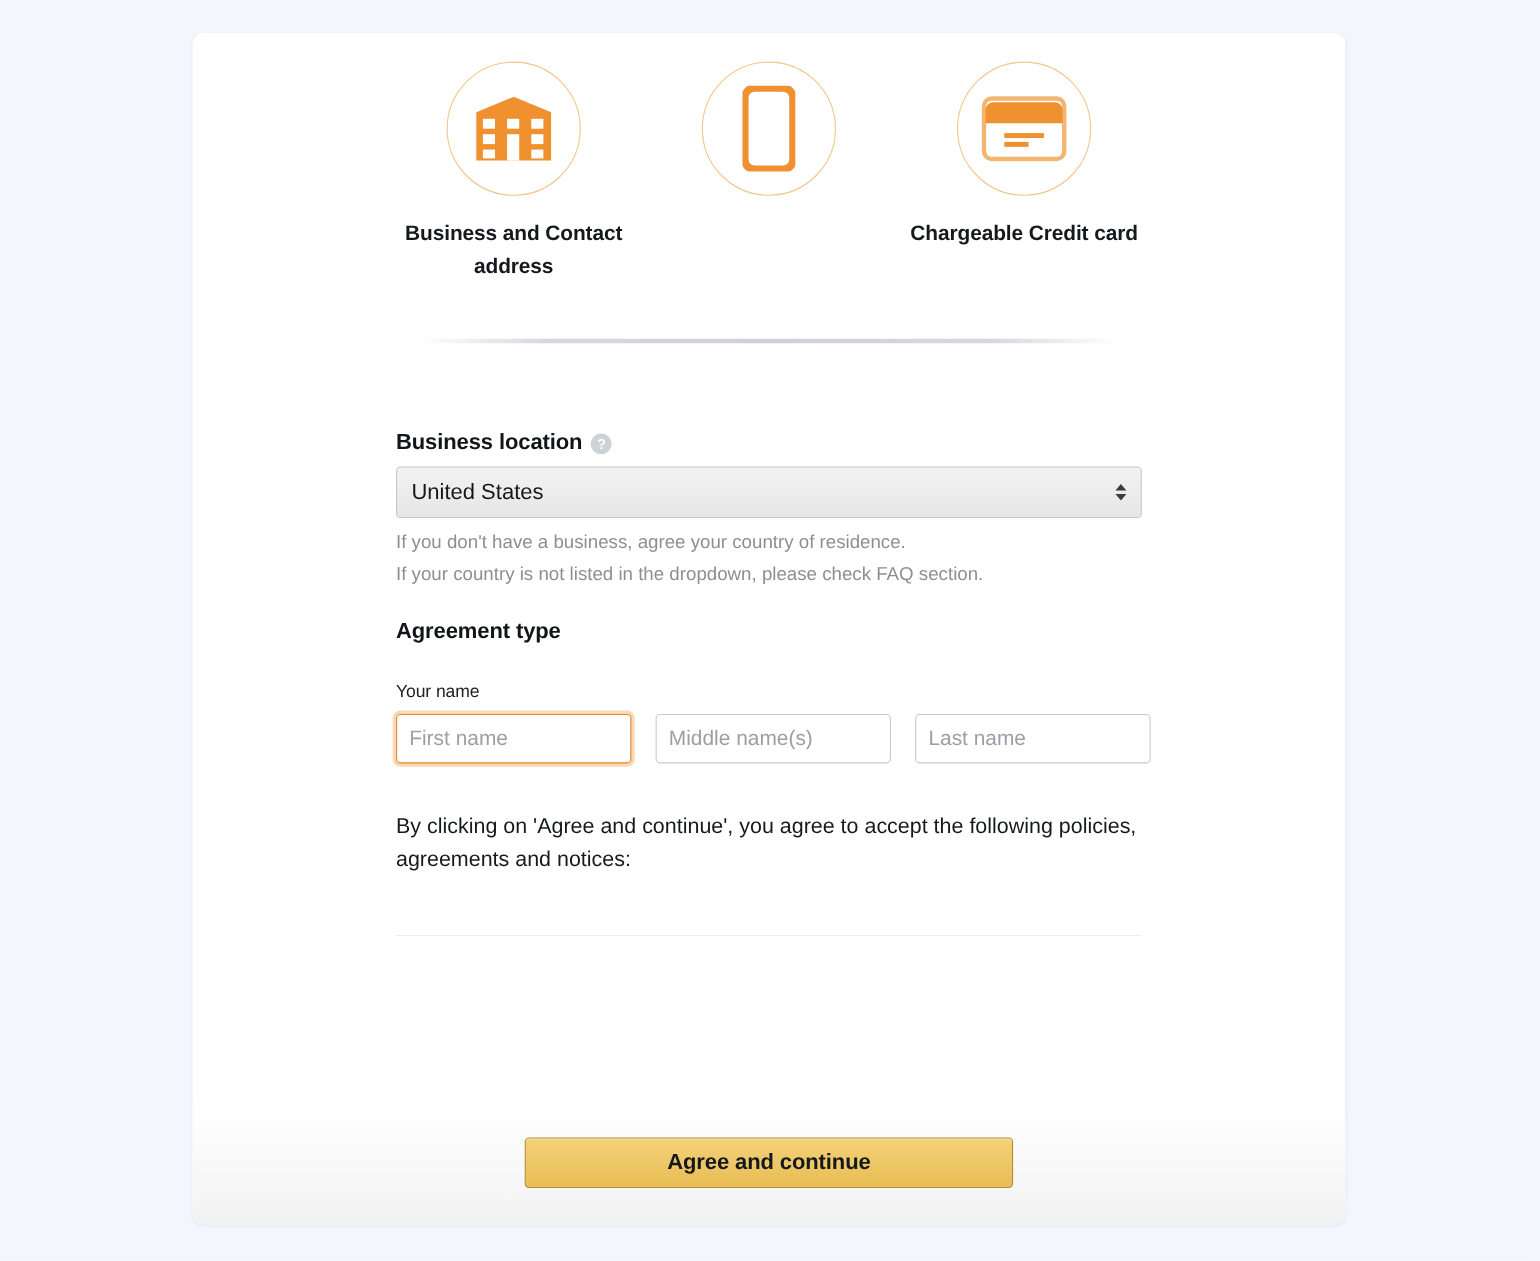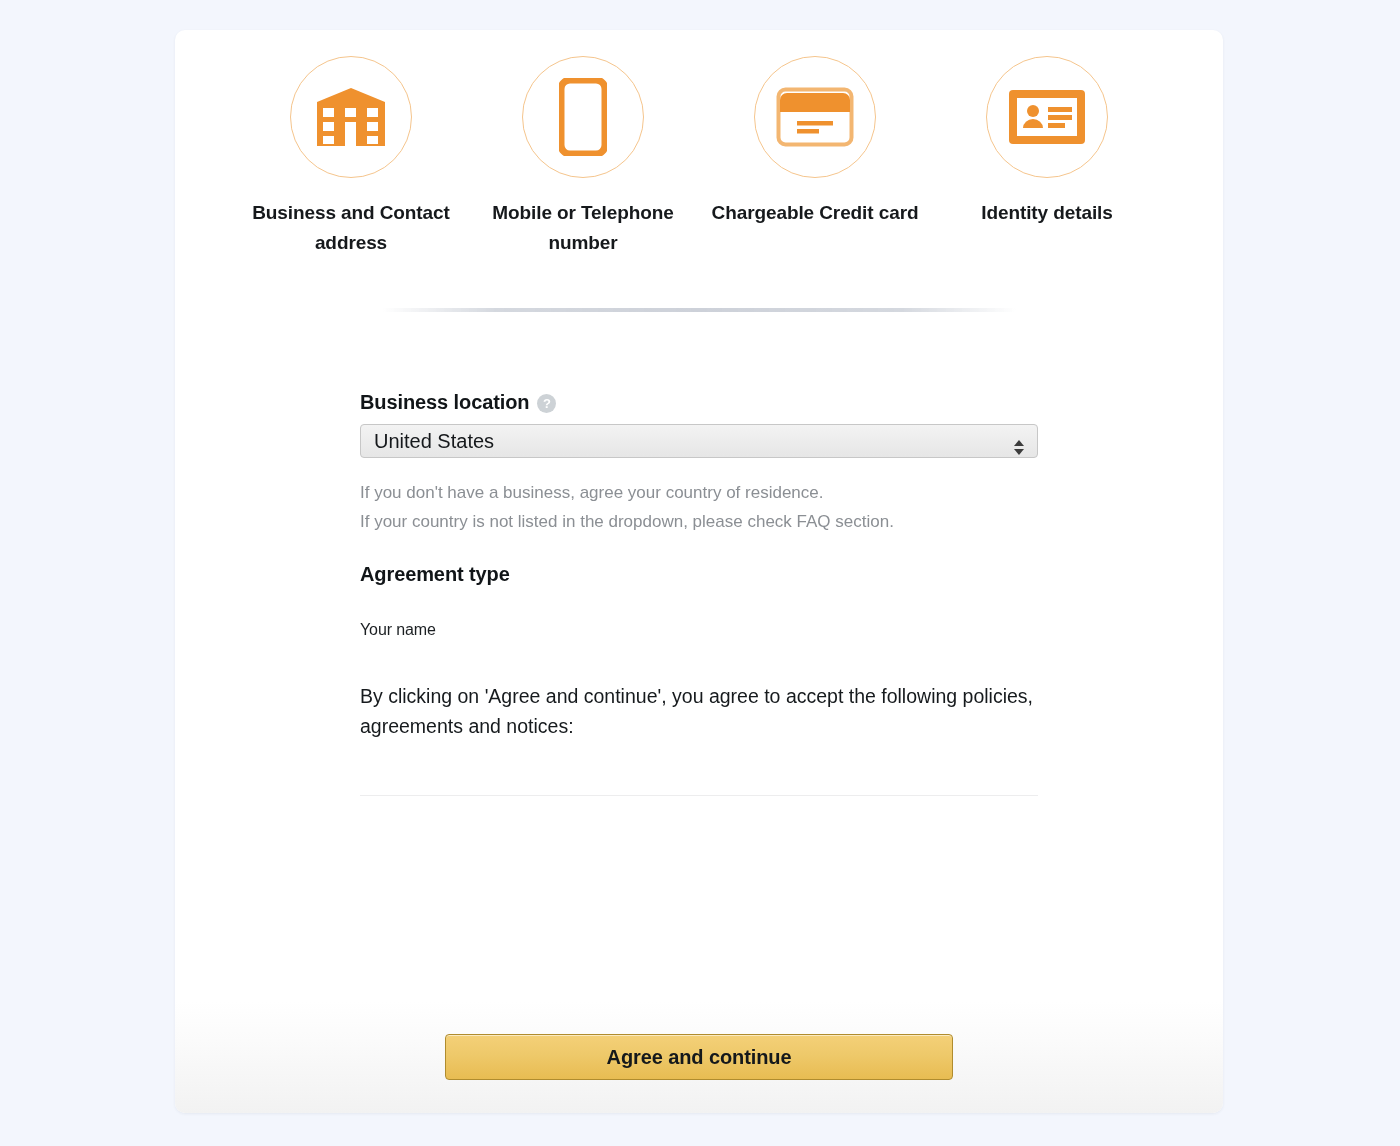--- a/index.html
+++ b/index.html
@@ -129,21 +129,21 @@
     text-align: center;
     display: inline-block;
     position: relative;
     top: 1px;
   }
 
   select.sel {
     -webkit-appearance: none;
     appearance: none;
     width: 678px;
-    height: 34px;
+    height: 47px;
     padding: 0 34px 0 13px;
     font-family: "Liberation Sans", sans-serif;
     font-size: 20px;
     color: #15181b;
     background-color: #ececec;
     background-image:
       linear-gradient(to bottom, #f3f3f3 0%, #e6e6e6 100%);
     border: 1px solid #c7c7c7;
     border-radius: 4px;
     outline: none;
@@ -240,21 +240,21 @@
 
   
   .footer {
     height: 112px;
     background: linear-gradient(to bottom, #ffffff 0%, #fbfbfb 35%, #f2f2f2 100%);
     display: flex;
     align-items: center;
     justify-content: center;
   }
   .cta {
-    width: 508px;
+    width: 444px;
     height: 46px;
     border-radius: 4px;
     border: 1px solid #b08c2e;
     background: linear-gradient(to bottom, #f4d078 0%, #eec96a 45%, #e8bc52 100%);
     font-family: "Liberation Sans", sans-serif;
     font-size: 20px;
     font-weight: bold;
     color: #14181b;
     letter-spacing: -0.1px;
     cursor: pointer;
@@ -291,49 +291,34 @@
       </div>
 
       <div class="step">
         <div class="step-circle">
           <svg class="ico" width="48" height="78" viewBox="0 0 48 78">
             <rect x="2" y="2" width="44" height="74" rx="9" ry="9" fill="none" stroke="#ef912e" stroke-width="7"></rect>
             <rect x="9" y="10" width="30" height="50" fill="#ffffff"></rect>
             <circle cx="24" cy="67" r="3.6" fill="#ffffff"></circle>
           </svg>
         </div>
-        <div class="step-label">Mobile or Telephone number</div>
       </div>
 
       <div class="step">
         <div class="step-circle">
           <svg class="ico" width="78" height="60" viewBox="0 0 78 60">
             <rect x="2.5" y="2.5" width="73" height="55" rx="7" ry="7" fill="#ffffff" stroke="#f3b671" stroke-width="4"></rect>
             <path d="M4 13 a7 7 0 0 1 7 -7 h56 a7 7 0 0 1 7 7 v12 h-70 z" fill="#ef912e"></path>
             <rect x="21" y="34" width="36" height="4.5" fill="#ef912e"></rect>
             <rect x="21" y="42" width="22" height="4.5" fill="#ef912e"></rect>
           </svg>
         </div>
         <div class="step-label">Chargeable Credit card</div>
       </div>
 
-      <div class="step">
-        <div class="step-circle">
-          <svg class="ico" width="80" height="58" viewBox="0 0 80 58">
-            <rect x="2" y="2" width="76" height="54" rx="4" ry="4" fill="#ef912e"></rect>
-            <rect x="10" y="10" width="60" height="38" fill="#ffffff"></rect>
-            <circle cx="26" cy="23" r="6" fill="#ef912e"></circle>
-            <path d="M16 40 a10 9 0 0 1 20 0 z" fill="#ef912e"></path>
-            <rect x="41" y="19" width="24" height="5" fill="#ef912e"></rect>
-            <rect x="41" y="27" width="24" height="5" fill="#ef912e"></rect>
-            <rect x="41" y="35" width="17" height="5" fill="#ef912e"></rect>
-          </svg>
-        </div>
-        <div class="step-label">Identity details</div>
-      </div>
 
     </div>
 
     <div class="top-divider-wrap">
       <div class="top-divider"></div>
     </div>
 
     <div class="form-area">
       <div class="form-inner">
 
@@ -357,20 +342,25 @@
 
         <div class="field-label">
           <span>Agreement type</span>
         </div>
 
         <div class="gap-md"></div>
 
         <div class="field-label regular">
           <span>Your name</span>
         </div>
+        <div class="name-row">
+          <input class="name-input w-first focused" type="text" autofocus="" placeholder="First name" style="">
+          <input class="name-input w-middle" type="text" placeholder="Middle name(s)" style="">
+          <input class="name-input w-last" type="text" placeholder="Last name" style="">
+        </div>
 
         <div class="policy">By clicking on 'Agree and continue', you agree to accept the following policies, agreements and notices:</div>
 
 
         <div class="bottom-divider"></div>
       </div>
     </div>
 
     <div class="footer">
       <button class="cta">Agree and continue</button>

